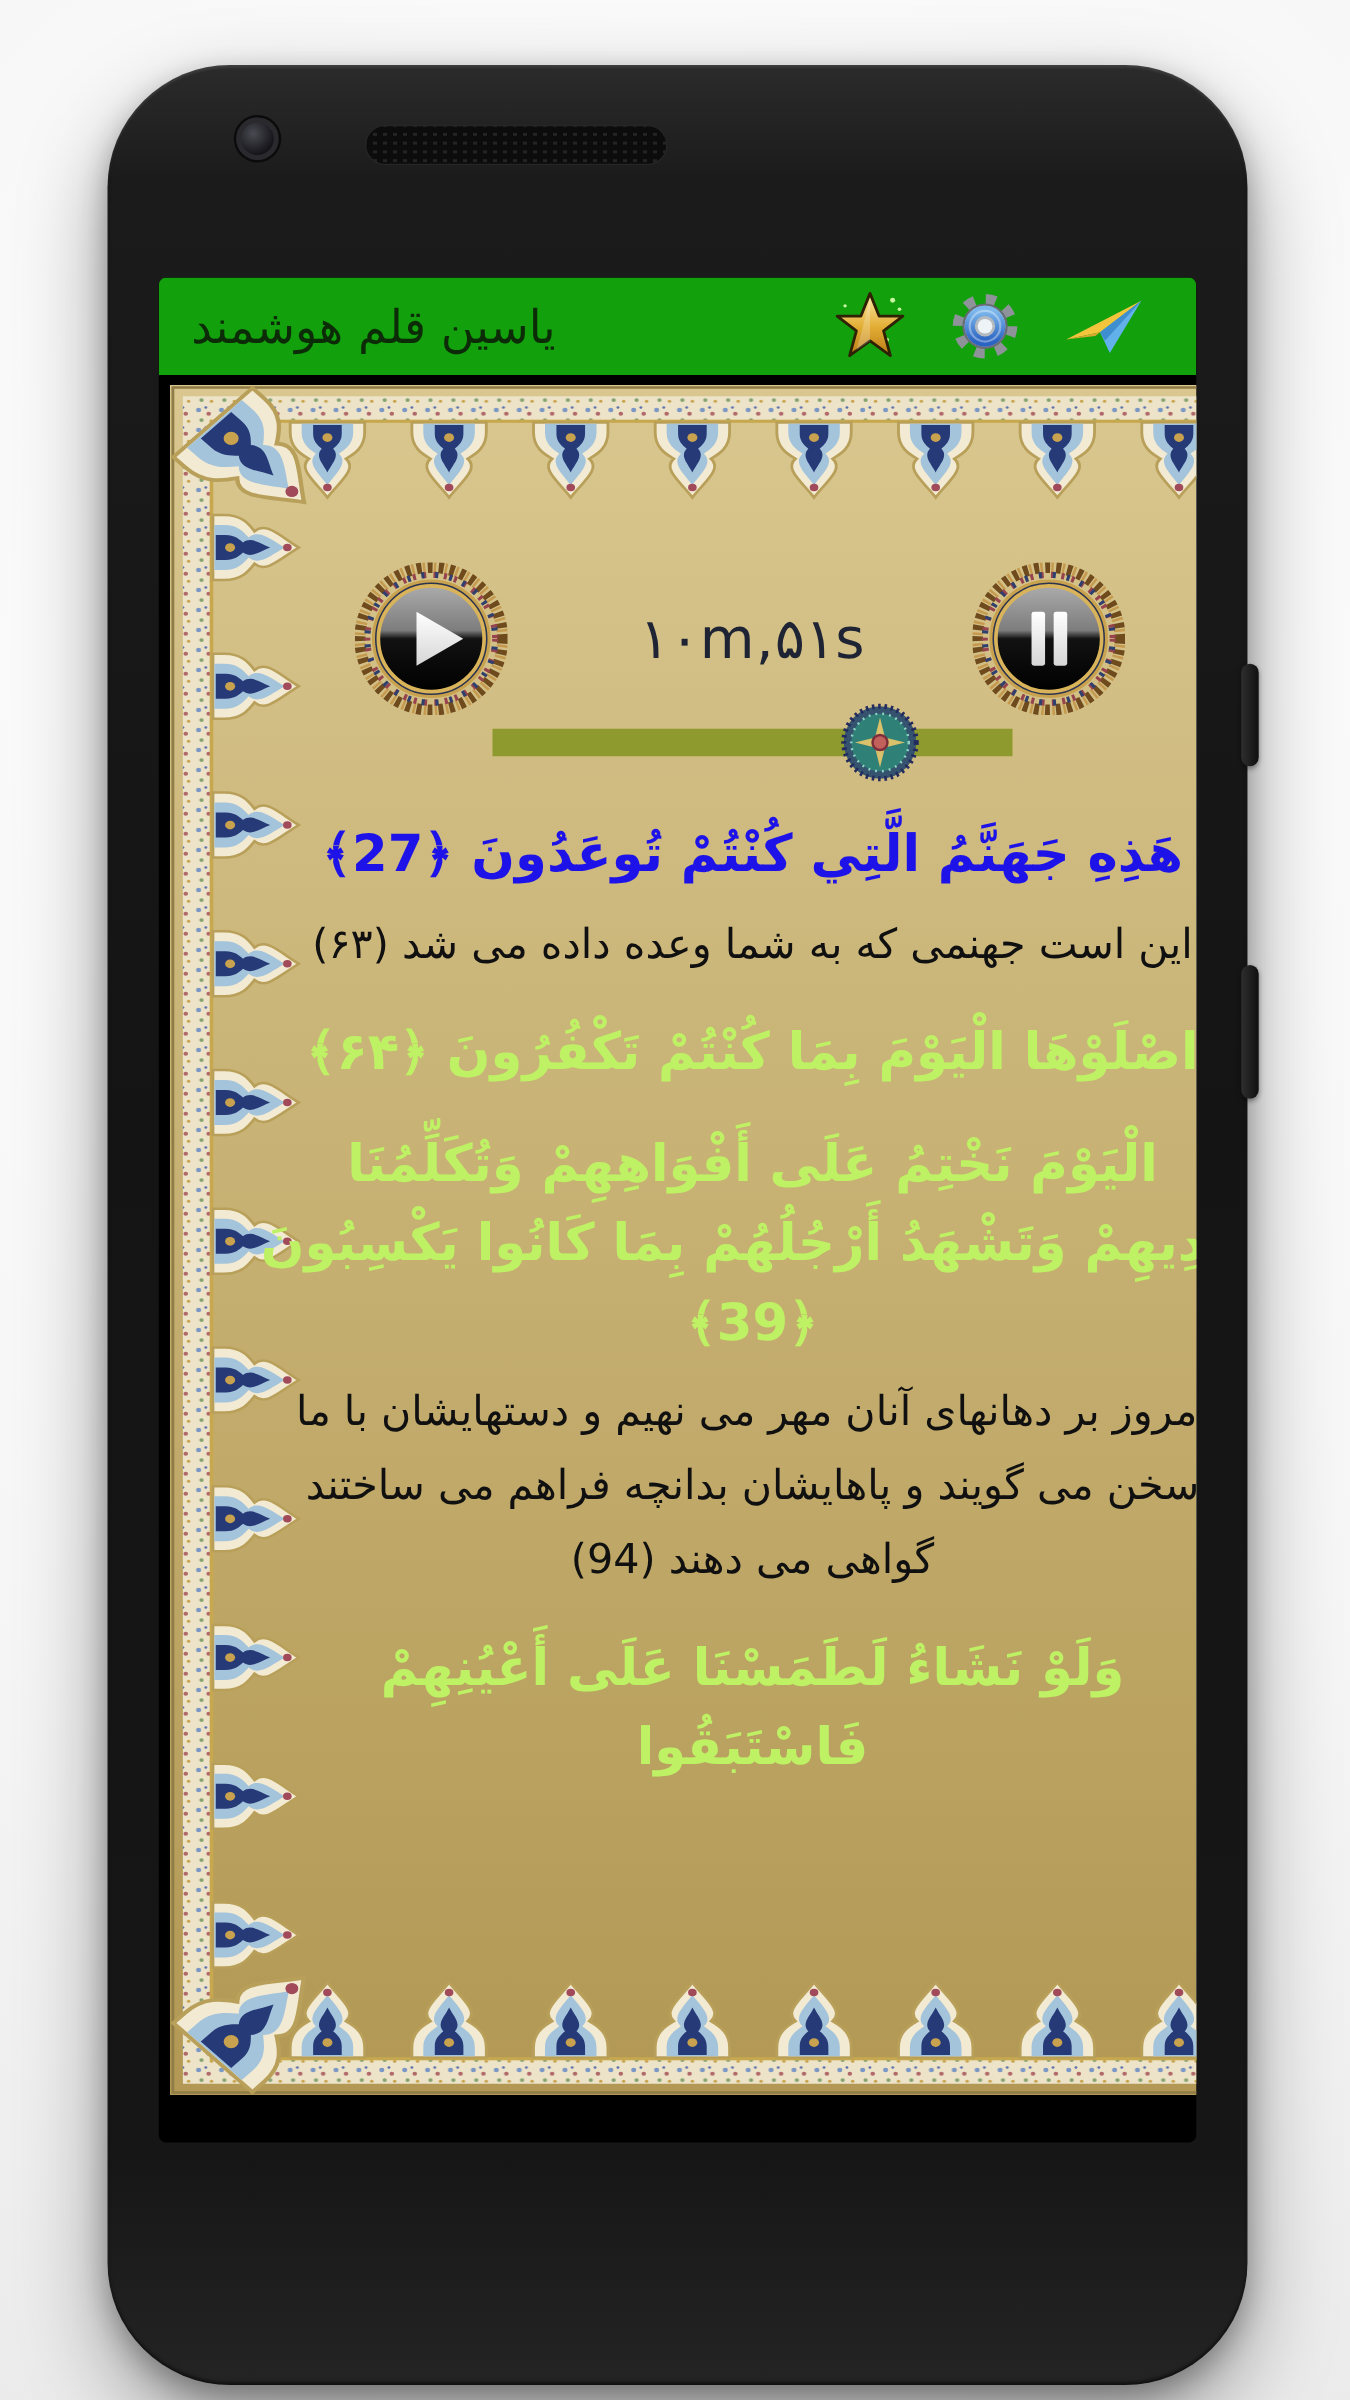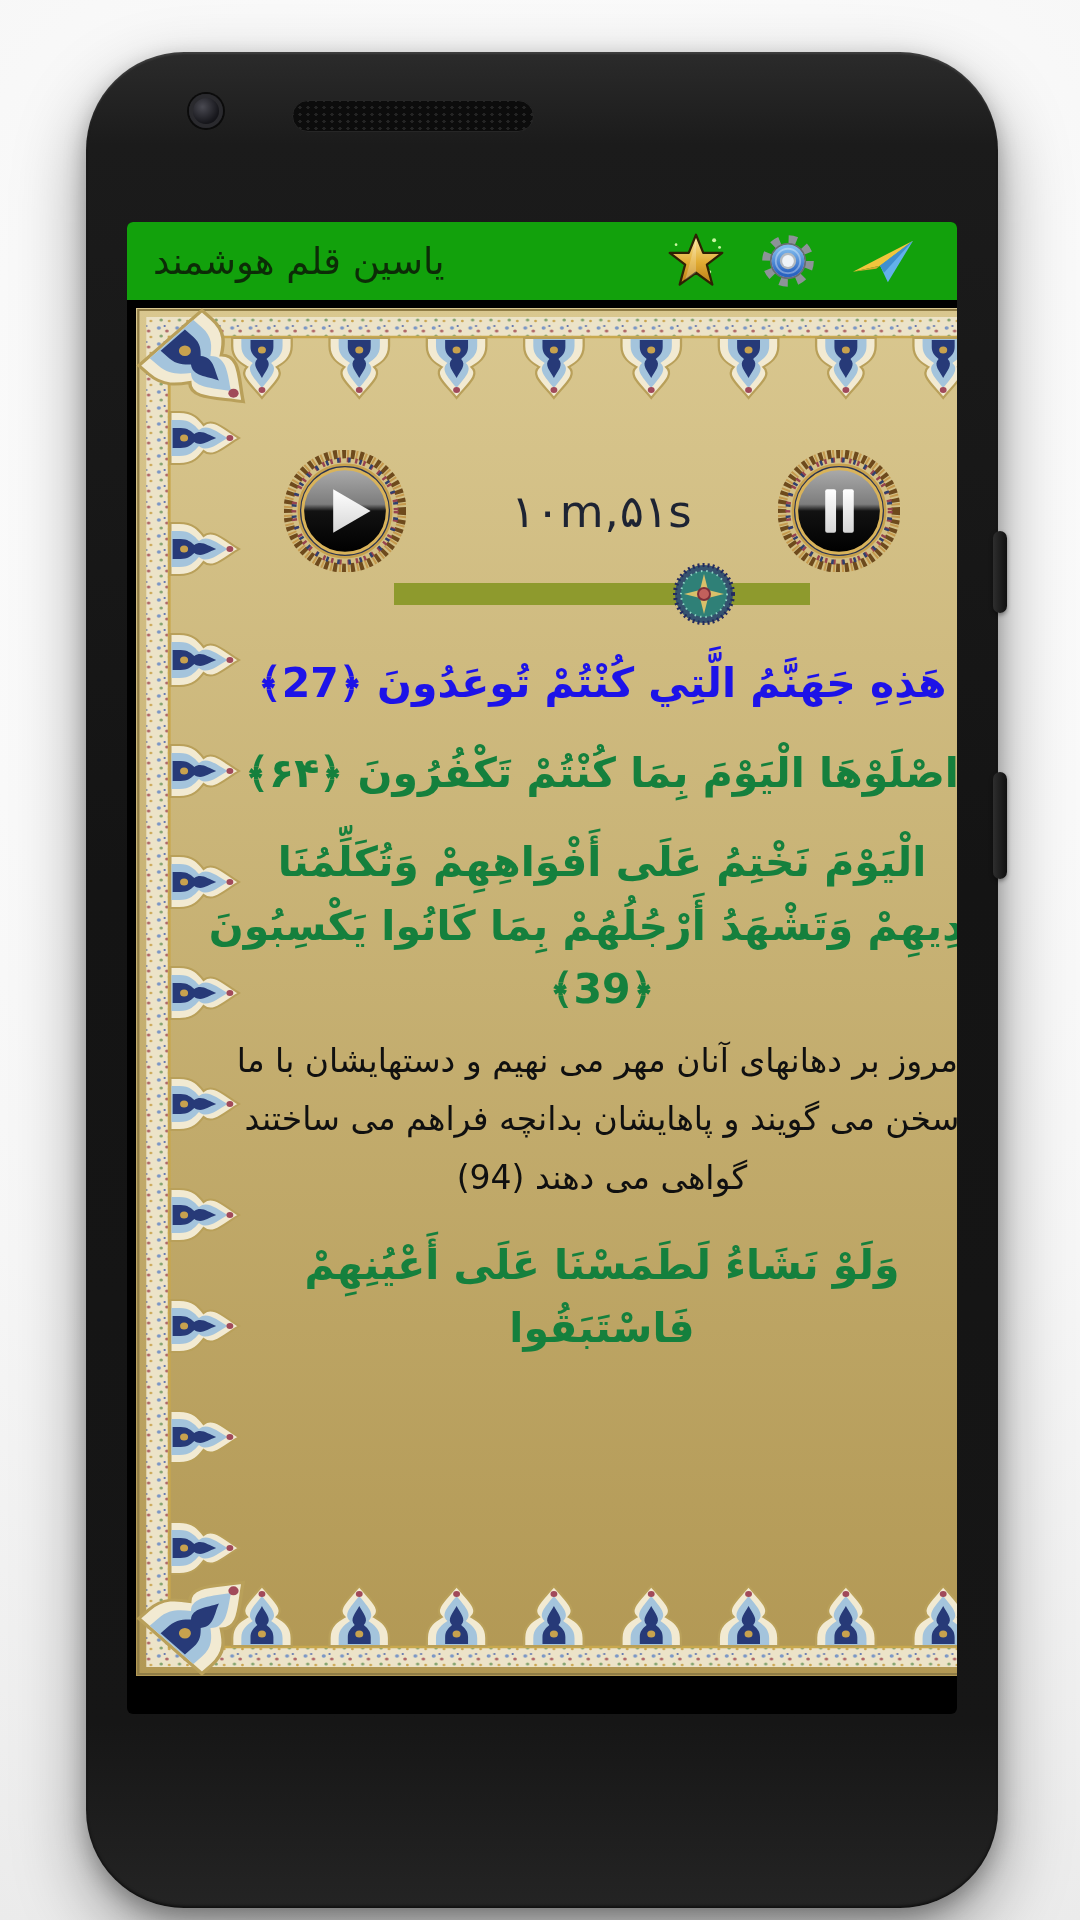--- a/index.html
+++ b/index.html
@@ -54,21 +54,21 @@
   .ctl-btn.play{left:76px;}
   .ctl-btn.pause{right:96px;}
   .elapsed{position:absolute;left:50%;top:50%;transform:translate(-50%,-50%);
     font-size:45px;color:#1e2433;direction:ltr;letter-spacing:1px;}
   .progress-row{position:relative;height:64px;margin-top:-10px;}
   .progress-track{position:absolute;left:50%;top:21px;transform:translateX(-50%);
     width:416px;height:22px;background:#8e9a2d;cursor:pointer;}
   .progress-thumb{position:absolute;top:-21px;width:64px;height:64px;cursor:grab;}
   
   .verse-block{direction:rtl;}
-  .v-ar{font-size:41px;font-weight:bold;color:#15803d;line-height:1.55;margin:26px 0 10px;}
+  .v-ar{font-size:41px;font-weight:bold;color:#bef264;line-height:1.55;margin:26px 0 10px;}
   .v-ar.hl{color:#1d13e8;}
   .v-fa{font-size:33px;color:#101010;line-height:1.78;margin:4px 10px 16px;}
 </style>
 </head>
 <body>
 
 <div class="phone">
   <div class="side-btn vol"></div>
   <div class="side-btn pwr"></div>
   <div class="camera"></div>
@@ -256,20 +256,21 @@
               <circle cx="32" cy="32" r="23" fill="none" stroke="#8fd4c4" stroke-width="2" stroke-dasharray="1.5 4"></circle>
               <path d="M32,12 L37,32 L32,52 L27,32 Z" fill="#d9c06a"></path>
               <path d="M12,32 L32,27 L52,32 L32,37 Z" fill="#d9c06a"></path>
               <circle cx="32" cy="32" r="6" fill="#c2605c" stroke="#7c2e3a" stroke-width="2"></circle>
             </svg>
           </div>
         </div>
 
         <div class="verse-block">
           <div class="v-ar hl" lang="ar">هَذِهِ جَهَنَّمُ الَّتِي كُنْتُمْ تُوعَدُونَ ﴿27﴾</div>
+          <div class="v-fa" lang="fa">این است جهنمی که به شما وعده داده می شد (۶۳)</div>
         </div>
 
         <div class="verse-block">
           <div class="v-ar" lang="ar">اصْلَوْهَا الْيَوْمَ بِمَا كُنْتُمْ تَكْفُرُونَ ﴿۶۴﴾</div>
         </div>
 
         <div class="verse-block">
           <div class="v-ar" lang="ar">الْيَوْمَ نَخْتِمُ عَلَى أَفْوَاهِهِمْ وَتُكَلِّمُنَا أَيْدِيهِمْ وَتَشْهَدُ أَرْجُلُهُمْ بِمَا كَانُوا يَكْسِبُونَ ﴿39﴾</div>
           <div class="v-fa" lang="fa">امروز بر دهانهای آنان مهر می نهیم و دستهایشان با ما سخن می گویند و پاهایشان بدانچه فراهم می ساختند گواهی می دهند (94)</div>
         </div>

